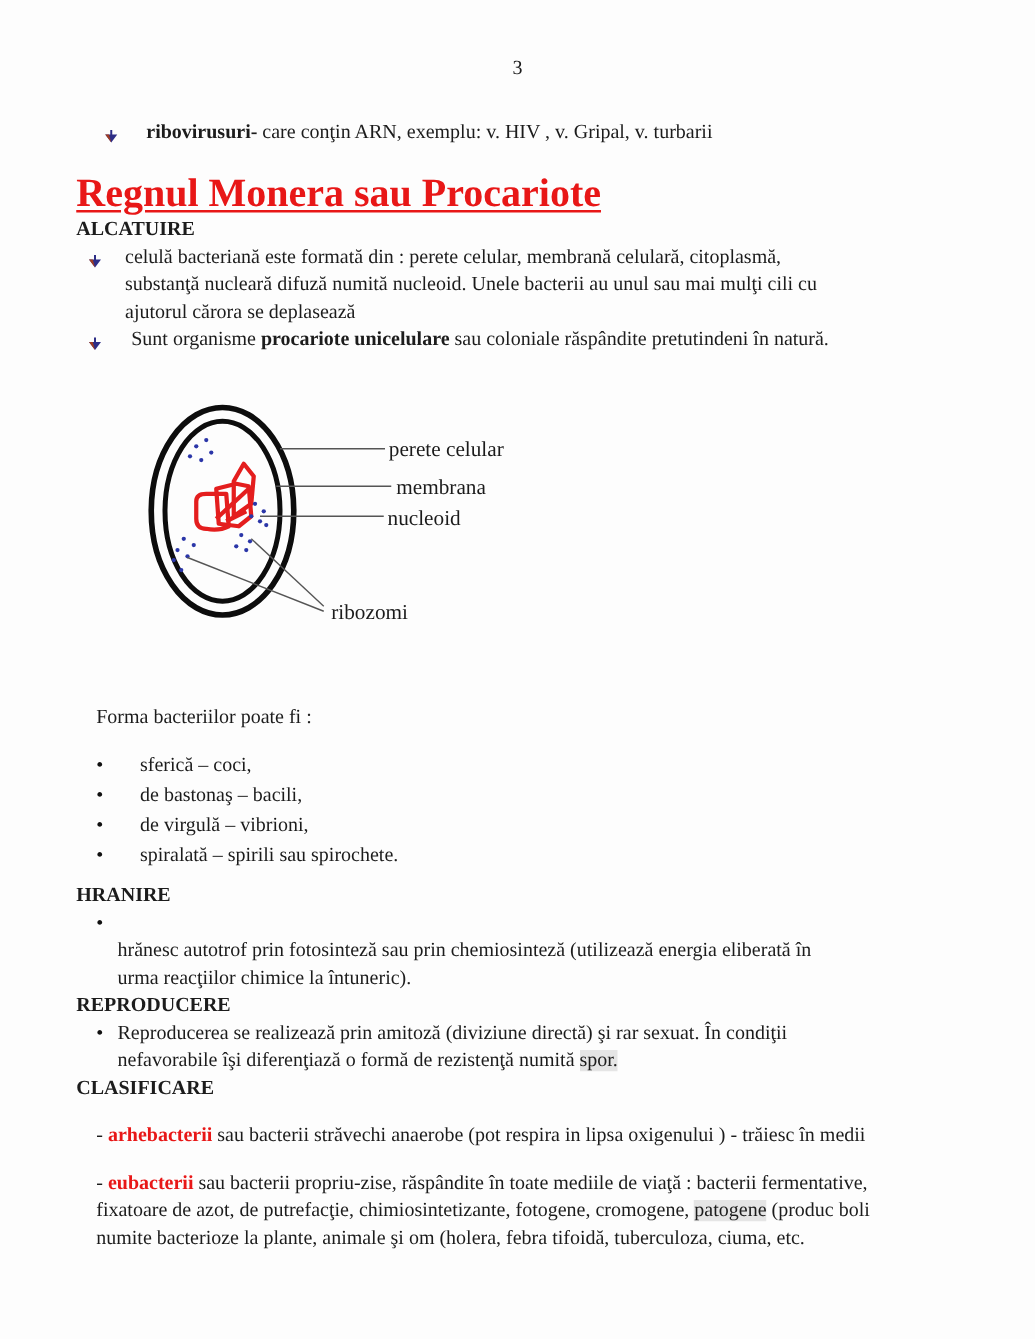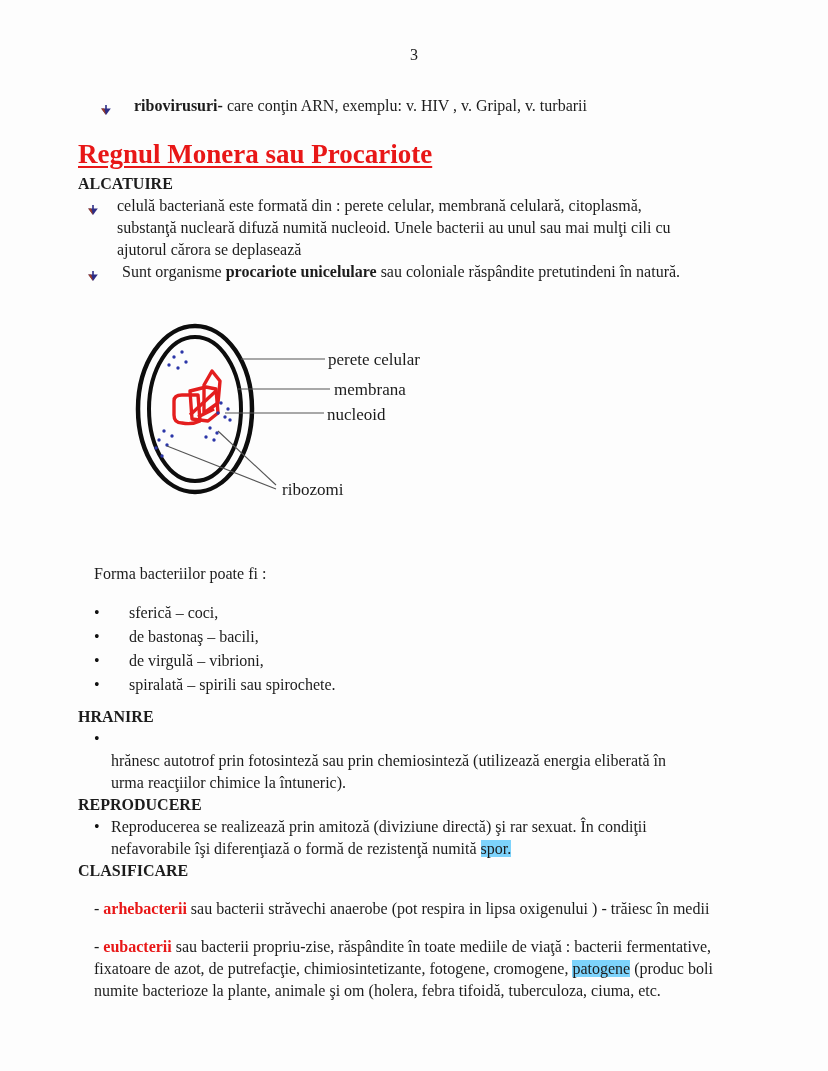--- a/index.html
+++ b/index.html
@@ -4,46 +4,46 @@
 <style>
   html,body { margin:0; padding:0; }
   body {
     width:828px; height:1071px; background:#fdfdfd;
     font-family:"Liberation Serif","DejaVu Serif",serif;
     font-size:16px; line-height:22px; color:#1c1c1c;
     overflow:hidden;
   }
   .page { width:828px; height:1071px; position:relative; }
   .pagenum { padding-top:44px; text-align:center; }
-  .content { padding:0 80px 0 78px; }
+  .content { padding:0 80px 0 61px; }
 
   
   .li { position:relative; }
   .li-intro { padding-left:56px; margin-top:29px; }
   .li-alc   { padding-left:39px; }
   .arrow-ic { position:absolute; top:5px; width:12px; height:12px; }
   .li-intro .arrow-ic { left:22px; }
   .li-alc   .arrow-ic { left:9px; }
 
   
   .rli { position:relative; }
   .rli .dot { position:absolute; left:16px; top:0; font-size:16px; color:#111; }
   .fli { padding-left:51px; line-height:24px; }
   .pli { padding-left:33px; }
 
   h1.title {
-    margin:20px 0 2px 0; font-size:27px; line-height:34px; font-weight:bold;
+    margin:20px 0 2px 0; font-size:32px; line-height:34px; font-weight:bold;
     color:#e81717; text-decoration:underline; text-decoration-thickness:2px;
     text-underline-offset:3px;
   }
   .seclabel { font-weight:bold; margin:0; }
   .mt9  { margin-top:9px; }
   .bold { font-weight:bold; }
   .redterm { color:#e81717; font-weight:bold; }
-  .hl { background:#7dd3fc; }
+  .hl { background:#e5e5e5; }
   .sp { padding-left:5px; }
   p { margin:16px; }
 
   .diagram-wrap { margin-top:36px; height:190px; position:relative; }
   .forma-block { margin-top:54px; }
   svg text {
     font-family:"Liberation Serif","DejaVu Serif",serif;
     font-size:17px; fill:#1b1b1b;
   }
 </style>

